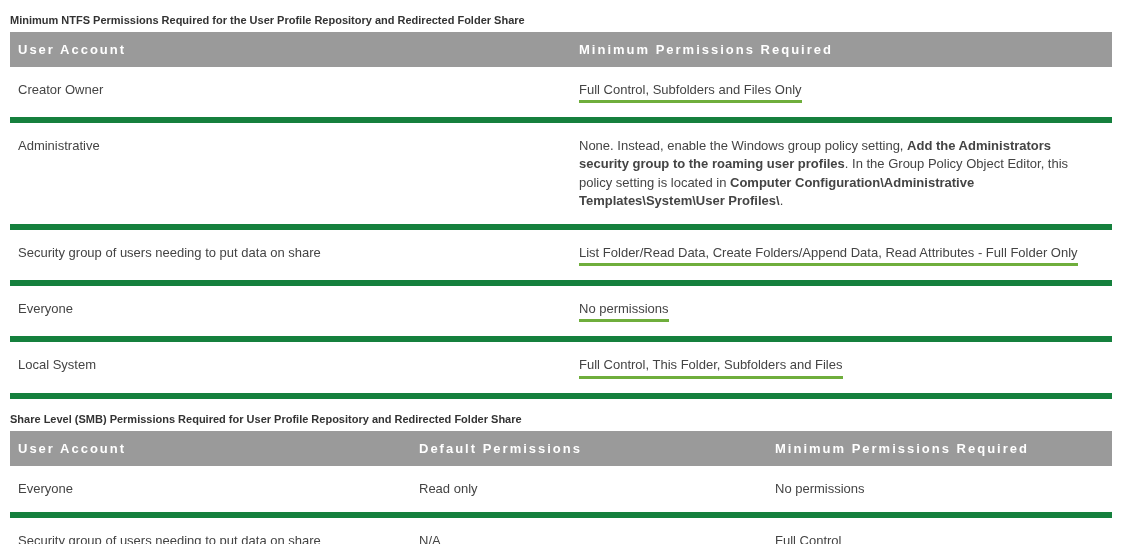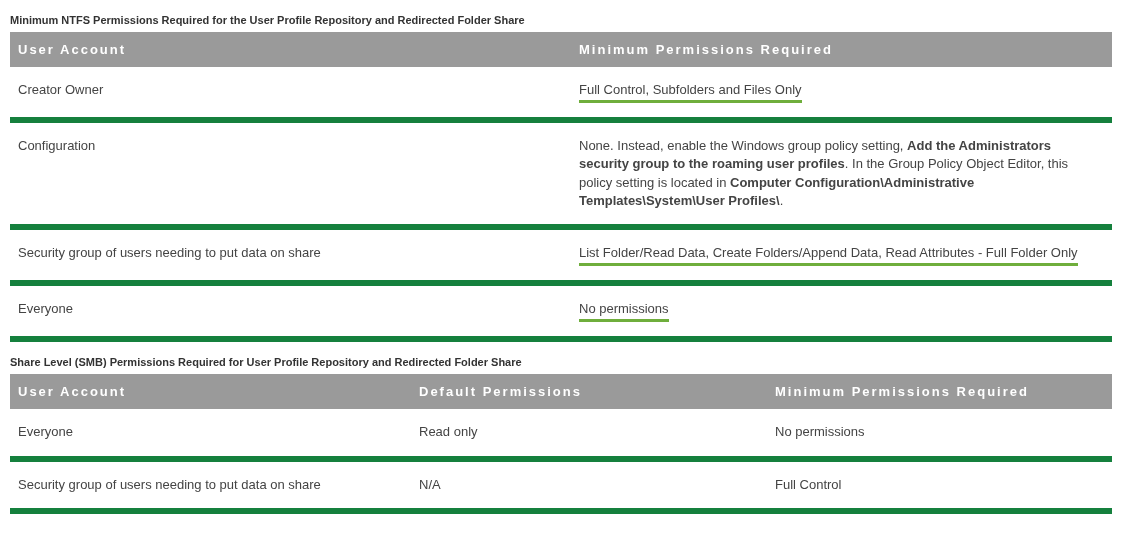--- a/index.html
+++ b/index.html
@@ -58,32 +58,36 @@
       <th class="t1-col1">User Account</th>
       <th>Minimum Permissions Required</th>
     </tr>
   </thead>
   <tbody>
     <tr>
       <td>Creator Owner</td>
       <td><span class="underline-green">Full Control, Subfolders and Files Only</span></td>
     </tr>
     <tr>
-      <td>Configuration</td>
+      <td>Administrative</td>
       <td>
         <span>None. Instead, enable the Windows group policy setting, </span><span class="bold">Add the Administrators security group to the roaming user profiles</span><span>. In the Group Policy Object Editor, this policy setting is located in </span><span class="bold">Computer Configuration\Administrative Templates\System\User Profiles\</span><span>.</span>
       </td>
     </tr>
     <tr>
       <td>Security group of users needing to put data on share</td>
       <td><span class="underline-green">List Folder/Read Data, Create Folders/Append Data, Read Attributes - Full Folder Only</span></td>
     </tr>
     <tr>
       <td>Everyone</td>
       <td><span class="underline-green">No permissions</span></td>
+    </tr>
+    <tr>
+      <td>Local System</td>
+      <td><span class="underline-green">Full Control, This Folder, Subfolders and Files</span></td>
     </tr>
   </tbody>
 </table>
 
 <div class="section-title">Share Level (SMB) Permissions Required for User Profile Repository and Redirected Folder Share</div>
 <table>
   <thead>
     <tr>
       <th class="t2-col1">User Account</th>
       <th class="t2-col2">Default Permissions</th>

